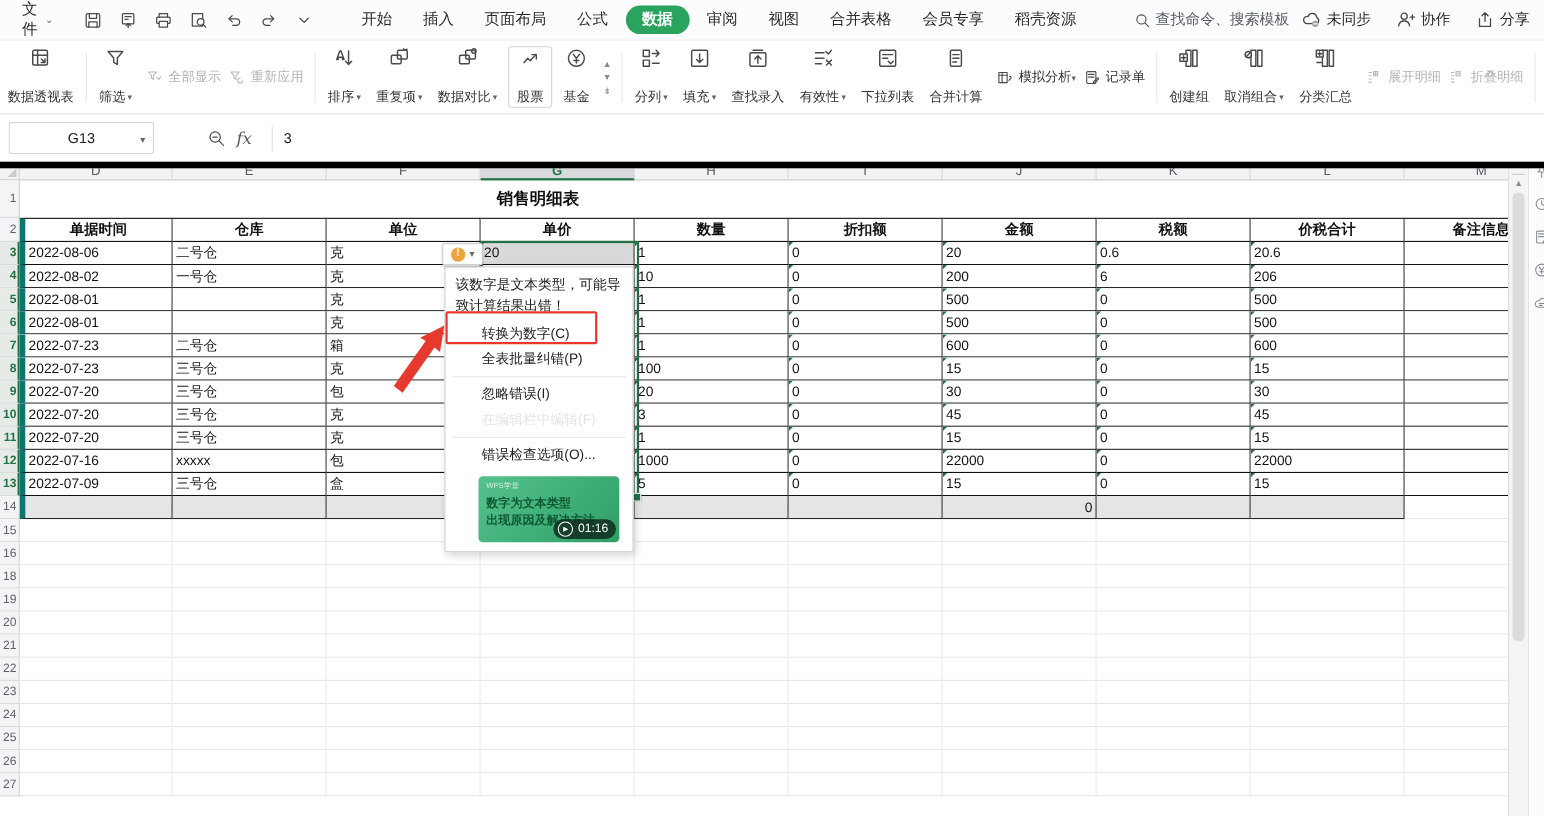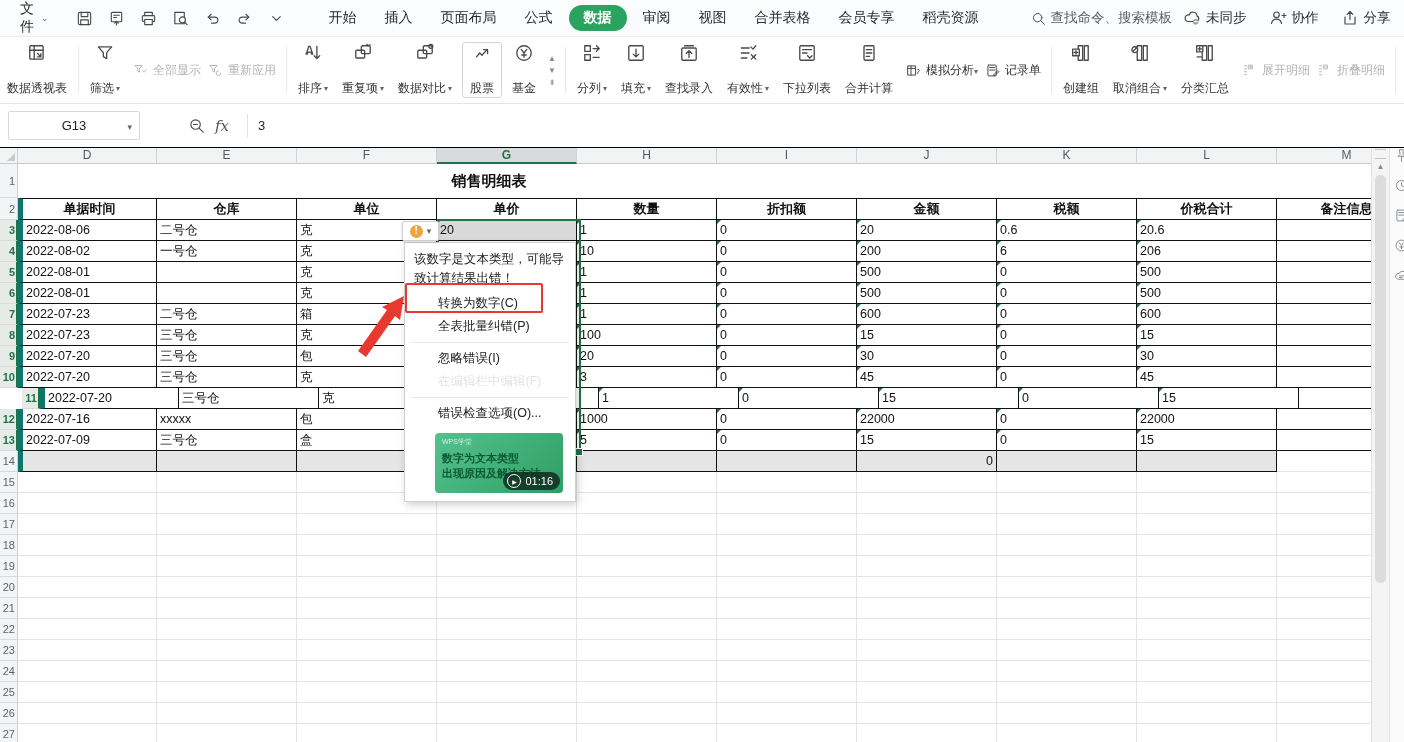--- a/index.html
+++ b/index.html
@@ -38,21 +38,21 @@
   .rstack{display:flex;flex-direction:row;justify-content:center;gap:7px;padding:0 6px;flex:0 0 auto}
   .rsmall{display:flex;align-items:center;gap:5px;font-size:12px;color:#333;cursor:pointer;white-space:nowrap}
   .rsmall svg{width:15px;height:15px}
   .disabled{opacity:.38;cursor:default}
   .caret{font-size:8px;color:#666}
   .rspin{display:flex;flex-direction:column;justify-content:center;align-items:center;gap:3px;
          padding:0 5px;color:#888;font-size:8px;flex:0 0 auto;cursor:pointer}
 
   
   .fbar{position:absolute;left:0;top:104px;width:1404px;height:43px;background:#fff;
-        display:flex;align-items:center;border-bottom:1px solid #000000;z-index:38}
+        display:flex;align-items:center;border-bottom:6px solid #000000;z-index:38}
   .namebox{width:130px;height:27px;border:1px solid #d6d8da;border-radius:2px;margin-left:8px;
            display:flex;align-items:center;justify-content:center;font-size:13px;color:#222;position:relative;cursor:pointer}
   .namebox .tb-caret{position:absolute;right:7px;top:10px}
   .fx-zone{display:flex;align-items:center;gap:10px;margin-left:48px}
   .fx-zone svg{width:17px;height:17px}
   .fx-lbl{font-family:"DejaVu Serif","Liberation Serif",serif;font-style:italic;font-size:15px;color:#555}
   .fx-sep{width:1px;height:24px;background:#e3e3e3;margin-left:8px}
   .fx-val{margin-left:10px;font-size:13px;color:#222}
 
   
@@ -677,21 +677,21 @@
       <div class="cell blk" style="width: 140px; height: 21px;">克</div>
       <div class="cell blk" style="width: 140px; height: 21px;"></div>
       <div class="cell blk tri" style="width: 140px; height: 21px;">3</div>
       <div class="cell blk tri" style="width: 140px; height: 21px;">0</div>
       <div class="cell blk tri" style="width: 140px; height: 21px;">45</div>
       <div class="cell blk tri" style="width: 140px; height: 21px;">0</div>
       <div class="cell blk tri" style="width: 140px; height: 21px;">45</div>
       <div class="cell blk" style="width: 140px; height: 21px;"></div>
     </div>
     <div class="rowline">
-      <div class="rowhead sel" style="height: 21px; margin-left: 22px;">11</div>
+      <div class="rowhead sel" style="height: 21px;">11</div>
       <div class="cell blk first" style="width: 139px; height: 21px;">2022-07-20</div>
       <div class="cell blk" style="width: 140px; height: 21px;">三号仓</div>
       <div class="cell blk" style="width: 140px; height: 21px;">克</div>
       <div class="cell blk" style="width: 140px; height: 21px;"></div>
       <div class="cell blk tri" style="width: 140px; height: 21px;">1</div>
       <div class="cell blk tri" style="width: 140px; height: 21px;">0</div>
       <div class="cell blk tri" style="width: 140px; height: 21px;">15</div>
       <div class="cell blk tri" style="width: 140px; height: 21px;">0</div>
       <div class="cell blk tri" style="width: 140px; height: 21px;">15</div>
       <div class="cell blk" style="width: 140px; height: 21px;"></div>
@@ -743,33 +743,20 @@
       <div class="cell lite" style="width: 140px; height: 21px;"></div>
       <div class="cell lite" style="width: 140px; height: 21px;"></div>
       <div class="cell lite" style="width: 140px; height: 21px;"></div>
       <div class="cell lite" style="width: 140px; height: 21px;"></div>
       <div class="cell lite" style="width: 140px; height: 21px;"></div>
       <div class="cell lite" style="width: 140px; height: 21px;"></div>
       <div class="cell lite" style="width: 140px; height: 21px;"></div>
     </div>
     <div class="rowline">
       <div class="rowhead" style="height: 21px;">16</div>
-      <div class="cell lite" style="width: 139px; height: 21px;"></div>
-      <div class="cell lite" style="width: 140px; height: 21px;"></div>
-      <div class="cell lite" style="width: 140px; height: 21px;"></div>
-      <div class="cell lite" style="width: 140px; height: 21px;"></div>
-      <div class="cell lite" style="width: 140px; height: 21px;"></div>
-      <div class="cell lite" style="width: 140px; height: 21px;"></div>
-      <div class="cell lite" style="width: 140px; height: 21px;"></div>
-      <div class="cell lite" style="width: 140px; height: 21px;"></div>
-      <div class="cell lite" style="width: 140px; height: 21px;"></div>
-      <div class="cell lite" style="width: 140px; height: 21px;"></div>
-    </div>
-    <div class="rowline">
-      <div class="rowhead" style="height: 21px;">17</div>
       <div class="cell lite" style="width: 139px; height: 21px;"></div>
       <div class="cell lite" style="width: 140px; height: 21px;"></div>
       <div class="cell lite" style="width: 140px; height: 21px;"></div>
       <div class="cell lite" style="width: 140px; height: 21px;"></div>
       <div class="cell lite" style="width: 140px; height: 21px;"></div>
       <div class="cell lite" style="width: 140px; height: 21px;"></div>
       <div class="cell lite" style="width: 140px; height: 21px;"></div>
       <div class="cell lite" style="width: 140px; height: 21px;"></div>
       <div class="cell lite" style="width: 140px; height: 21px;"></div>
       <div class="cell lite" style="width: 140px; height: 21px;"></div>

